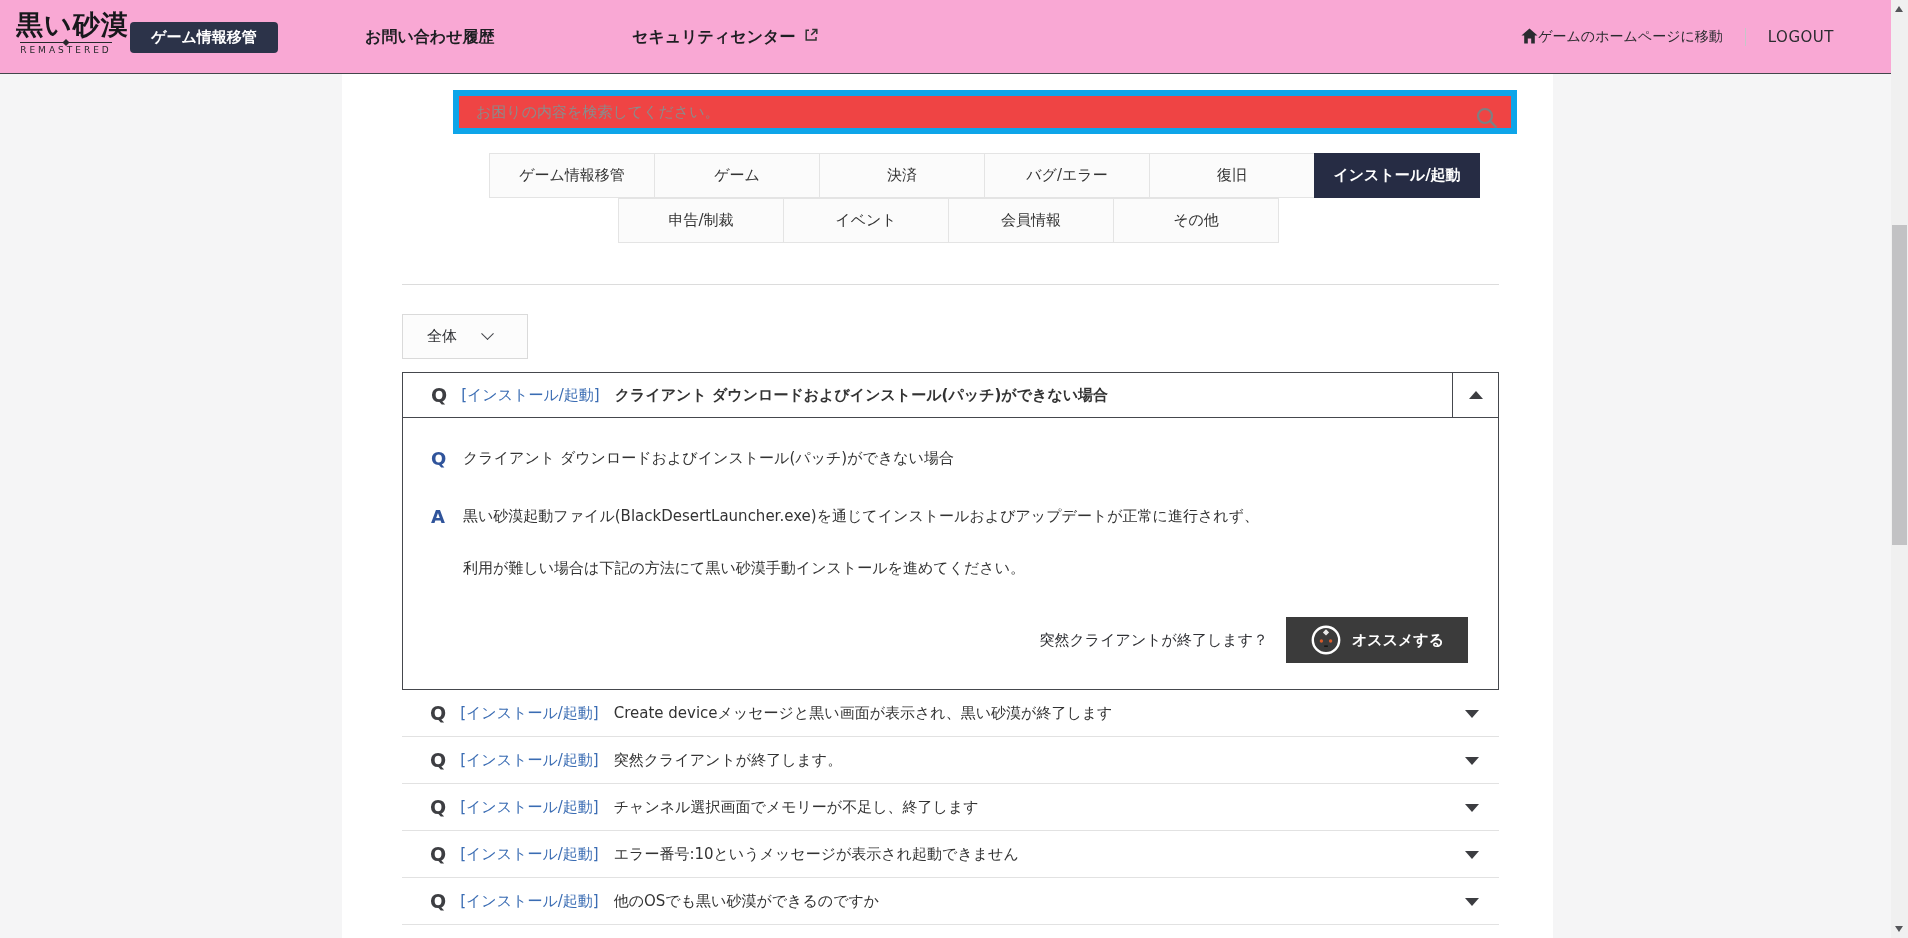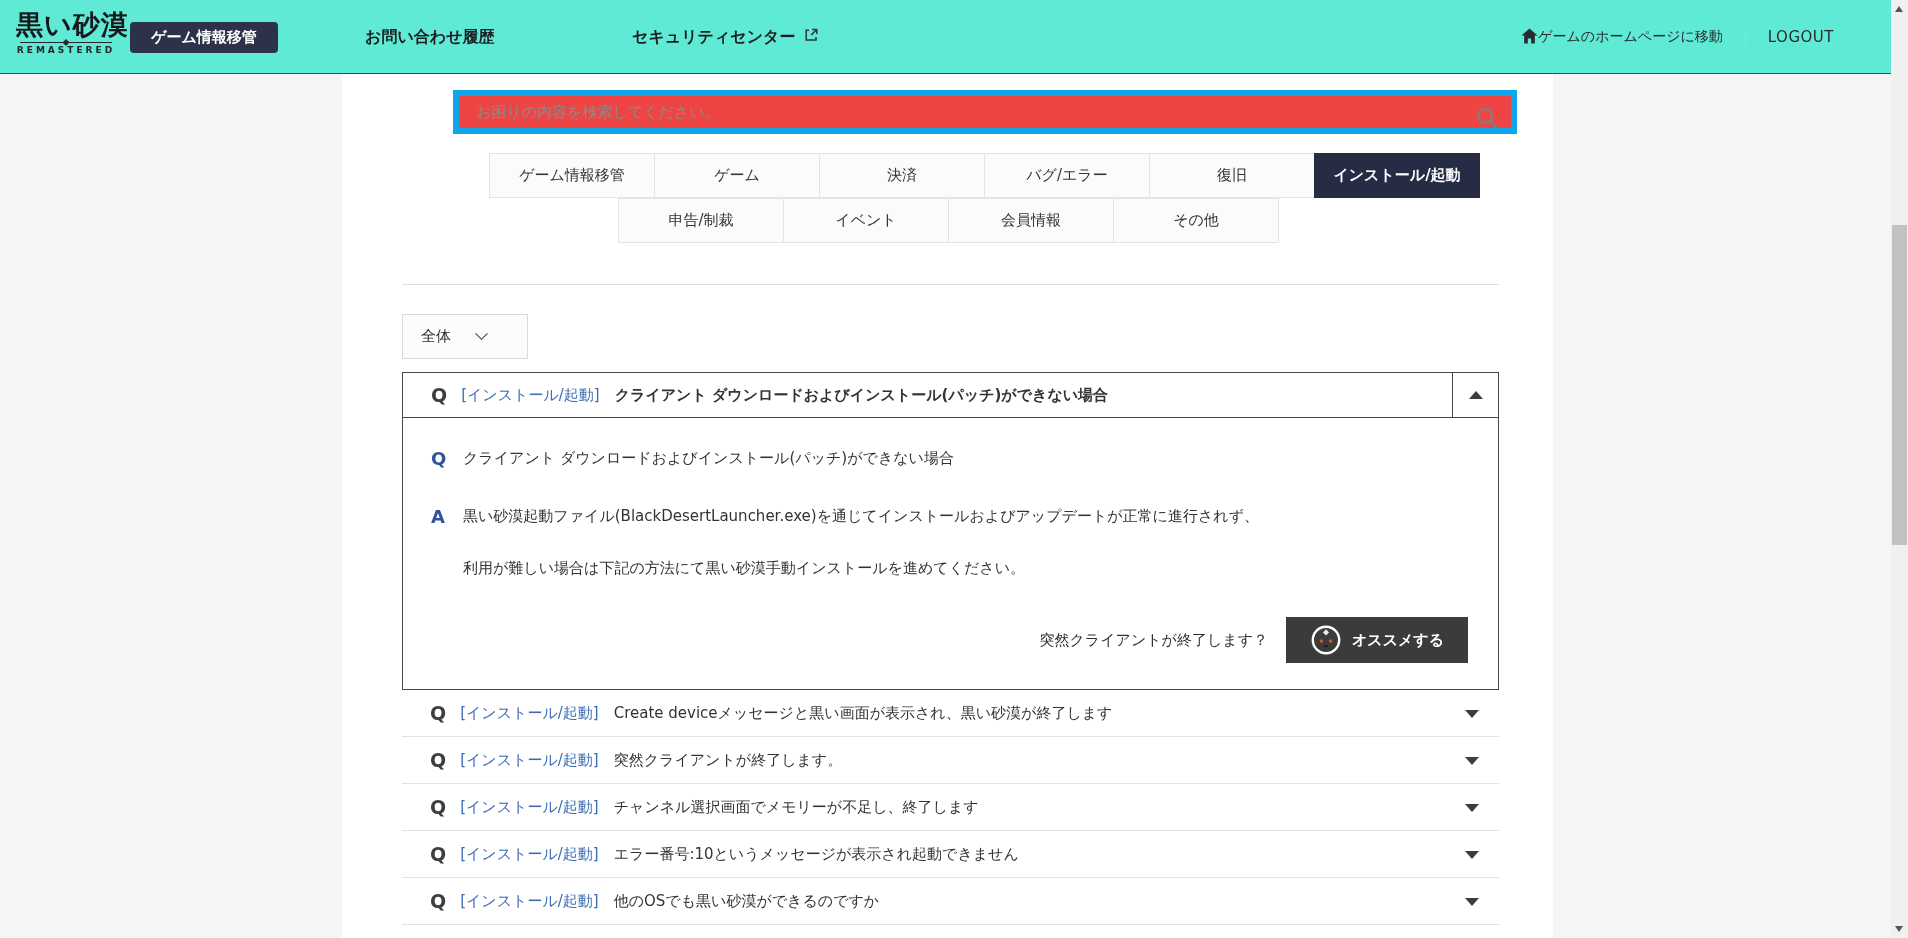--- a/index.html
+++ b/index.html
@@ -1,28 +1,28 @@
 <!DOCTYPE html>
 <html><head>
 <meta charset="utf-8">
 <style>
   * { margin:0; padding:0; box-sizing:border-box; }
   html,body { width:1908px; height:938px; overflow:hidden; }
   body { font-family:"DejaVu Sans","Liberation Sans",sans-serif; background:#f5f5f6; color:#333; }
 
   
   .header { position:absolute; top:0; left:0; width:1891px; height:74px;
-            background:#5eead4; border-bottom:1px solid #43464c; z-index:5; }
+            background:#f9a8d4; border-bottom:1px solid #43464c; z-index:5; }
   .logo { position:absolute; left:16px; top:10px; width:100px; text-align:center; cursor:pointer; }
   .logo-title { font-family:"DejaVu Serif","Liberation Serif",serif; font-size:27px; font-weight:800;
                 color:#17181c; letter-spacing:1px; line-height:30px; white-space:nowrap; }
   .logo-divider { position:relative; height:1px; background:#26272b; margin:2px 4px 2px 4px; }
   .logo-divider .diamond { position:absolute; left:50%; top:-2.5px; width:5px; height:5px;
                 background:#26272b; transform:translateX(-50%) rotate(45deg); }
-  .logo-sub { font-size:9px; font-weight:700; letter-spacing:3px; color:#26272b; }
+  .logo-sub { font-size:9px; font-weight:400; letter-spacing:3px; color:#26272b; }
 
   .support-btn { position:absolute; left:130px; top:22px; width:148px; height:31px;
                  background:#2c3349; color:#fff; border:none; border-radius:4px;
                  font-size:15px; font-weight:700; cursor:pointer;
                  font-family:"DejaVu Sans","Liberation Sans",sans-serif; }
   .nav-link { position:absolute; top:0; height:74px; display:flex; align-items:center;
               font-size:16px; font-weight:700; color:#1d1e22; cursor:pointer; }
   .nav-history { left:365px; }
   .nav-security { left:632px; gap:8px; }
   .hdr-right { position:absolute; right:57px; top:0; height:74px; display:flex; align-items:center; }
@@ -49,21 +49,21 @@
   .tabs-row2 { left:276px; top:124px; }
   .tab { width:166px; height:45px; margin-left:-1px; display:flex; align-items:center; justify-content:center;
          background:#fbfbfb; border:1px solid #e4e4e4; font-size:15px; color:#333; cursor:pointer; }
   .tabs-row1 .tab:first-child, .tabs-row2 .tab:first-child { margin-left:0; }
   .tab.selected { background:#262c44; border-color:#262c44; color:#fff; font-weight:700; z-index:2; }
 
   .hr { position:absolute; left:60px; top:210px; width:1097px; height:1px; background:#dcdcdc; }
 
   
   .filter { position:absolute; left:60px; top:240px; width:126px; height:45px; background:#fcfcfc;
-            border:1px solid #dadada; display:flex; align-items:center; padding-left:18px; gap:26px;
+            border:1px solid #dadada; display:flex; align-items:center; padding-left:24px; gap:26px;
             font-size:15px; color:#2e2f33; cursor:pointer; }
   .chev-down { width:9px; height:9px; border-right:1.6px solid #44454a; border-bottom:1.6px solid #44454a;
                transform:rotate(45deg) translate(-2px,-2px); }
 
   
   .faq-head { position:absolute; left:60px; top:298px; width:1097px; height:46px;
               border:1px solid #45484d; display:flex; align-items:center; background:#fff; cursor:pointer; }
   .q-mark { font-size:19px; font-weight:700; color:#3d3e42; margin-left:28px; }
   .q-cat { font-size:15px; color:#3a6cb3; margin-left:14px; white-space:nowrap; }
   .q-text { font-size:15px; color:#333; margin-left:15px; white-space:nowrap; }

